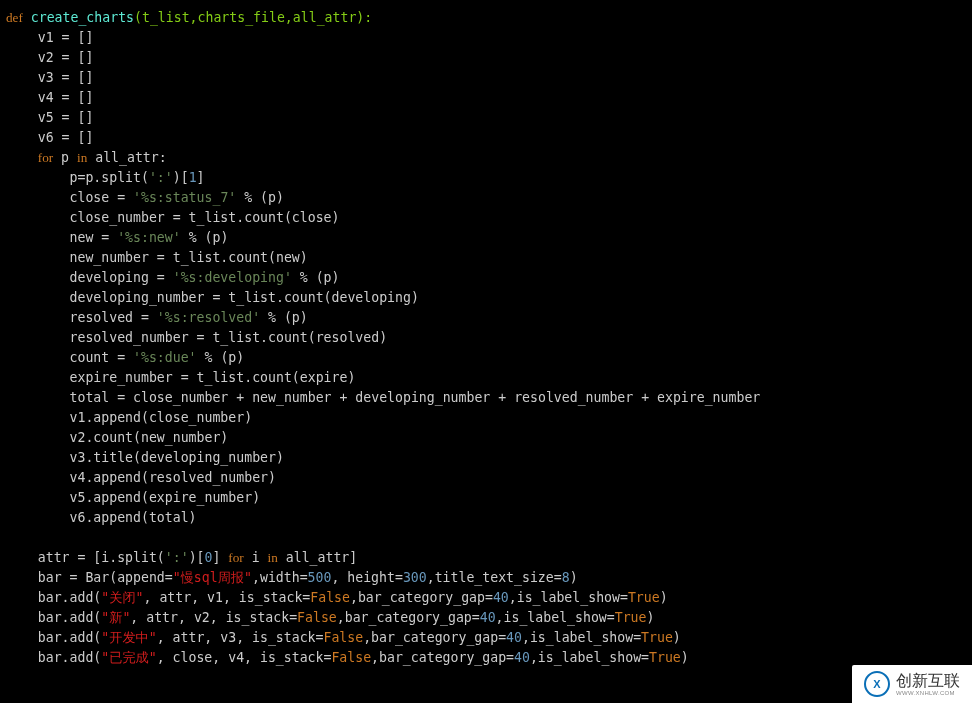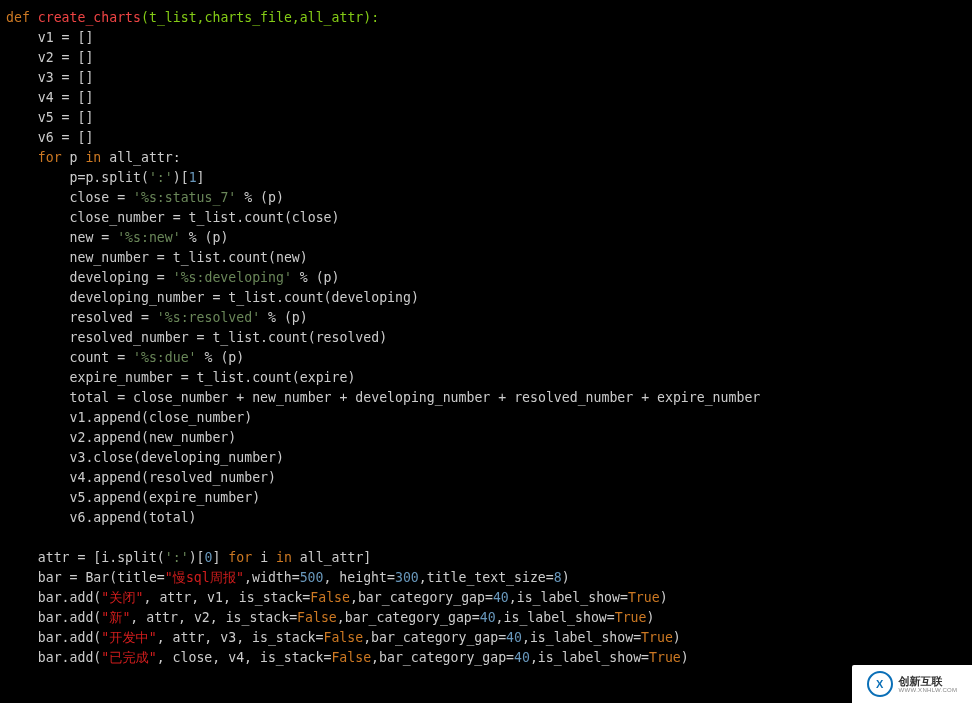--- a/index.html
+++ b/index.html
@@ -13,22 +13,22 @@
     line-height: 20px;
     color: #cccccc;
     overflow: hidden;
     position: relative;
   }
   pre {
     margin: 0;
     padding: 8px 6px;
     white-space: pre;
   }
-  .kw { color: #cd7923; }        
-  .fn { color: #ef4444; }
+  .kw { color: #cd7923; font-family: Liberation Serif, serif; }        
+  .fn { color: #5eead4; }
   .id { color: #84cc16; }
   .num { color: #6897BB; }       
   .str { color: #6A8759; }       
   .bool { color: #cd7923; margin-top: 48px; }      
   .strhl { color: #d21d1d; }
 
   .logo {
     position: absolute;
     right: 0;
     bottom: 0;
@@ -50,21 +50,21 @@
     border-radius: 50%;
     display: inline-flex;
     align-items: center;
     justify-content: center;
     font-weight: bold;
     color: #0a6fb7;
     font-size: 11px;
     margin-right: 6px;
   }
   .logo .text { line-height: 1.1; }
-  .logo .cn { font-size: 11px; font-weight: bold; color:#333; display:block; }
+  .logo .cn { font-size: 16px; font-weight: normal; color:#333; display:block; }
   .logo .en { font-size: 6px; color:#888; letter-spacing: 0.3px; display:block; }
 </style>
 </head>
 <body>
 
 <pre><span><span class="kw">def</span> <span class="fn">create_charts</span><span class="id">(t_list,charts_file,all_attr):</span></span>
 <span>    v1 = []</span>
 <span>    v2 = []</span>
 <span>    v3 = []</span>
 <span>    v4 = []</span>
@@ -77,28 +77,28 @@
 <span><span>        new = </span><span class="str">'%s:new'</span><span> % (p)</span></span>
 <span>        new_number = t_list.count(new)</span>
 <span><span>        developing = </span><span class="str">'%s:developing'</span><span> % (p)</span></span>
 <span>        developing_number = t_list.count(developing)</span>
 <span><span>        resolved = </span><span class="str">'%s:resolved'</span><span> % (p)</span></span>
 <span>        resolved_number = t_list.count(resolved)</span>
 <span><span>        count = </span><span class="str">'%s:due'</span><span> % (p)</span></span>
 <span>        expire_number = t_list.count(expire)</span>
 <span>        total = close_number + new_number + developing_number + resolved_number + expire_number</span>
 <span>        v1.append(close_number)</span>
-<span>        v2.append(new_number)</span>
-<span>        v3.close(developing_number)</span>
+<span>        v2.count(new_number)</span>
+<span>        v3.title(developing_number)</span>
 <span>        v4.append(resolved_number)</span>
 <span>        v5.append(expire_number)</span>
 <span>        v6.append(total)</span>
 <span></span>
 <span><span>    attr = [i.split(</span><span class="str">':'</span><span>)[</span><span class="num">0</span><span>] </span><span class="kw">for</span><span> i </span><span class="kw">in</span><span> all_attr]</span></span>
-<span><span>    bar = Bar(title=</span><span class="strhl">"慢sql周报"</span><span>,width=</span><span class="num">500</span><span>, height=</span><span class="num">300</span><span>,title_text_size=</span><span class="num">8</span><span>)</span></span>
+<span><span>    bar = Bar(append=</span><span class="strhl">"慢sql周报"</span><span>,width=</span><span class="num">500</span><span>, height=</span><span class="num">300</span><span>,title_text_size=</span><span class="num">8</span><span>)</span></span>
 <span><span>    bar.add(</span><span class="strhl">"关闭"</span><span>, attr, v1, is_stack=</span><span class="bool">False</span><span>,bar_category_gap=</span><span class="num">40</span><span>,is_label_show=</span><span class="bool">True</span><span>)</span></span>
 <span><span>    bar.add(</span><span class="strhl">"新"</span><span>, attr, v2, is_stack=</span><span class="bool">False</span><span>,bar_category_gap=</span><span class="num">40</span><span>,is_label_show=</span><span class="bool">True</span><span>)</span></span>
 <span><span>    bar.add(</span><span class="strhl">"开发中"</span><span>, attr, v3, is_stack=</span><span class="bool">False</span><span>,bar_category_gap=</span><span class="num">40</span><span>,is_label_show=</span><span class="bool">True</span><span>)</span></span>
 <span><span>    bar.add(</span><span class="strhl">"已完成"</span><span>, close, v4, is_stack=</span><span class="bool">False</span><span>,bar_category_gap=</span><span class="num">40</span><span>,is_label_show=</span><span class="bool">True</span><span>)</span></span>
 </pre>
 
 <div class="logo">
   <span class="mark">X</span>
   <span class="text">
     <span class="cn">创新互联</span>

